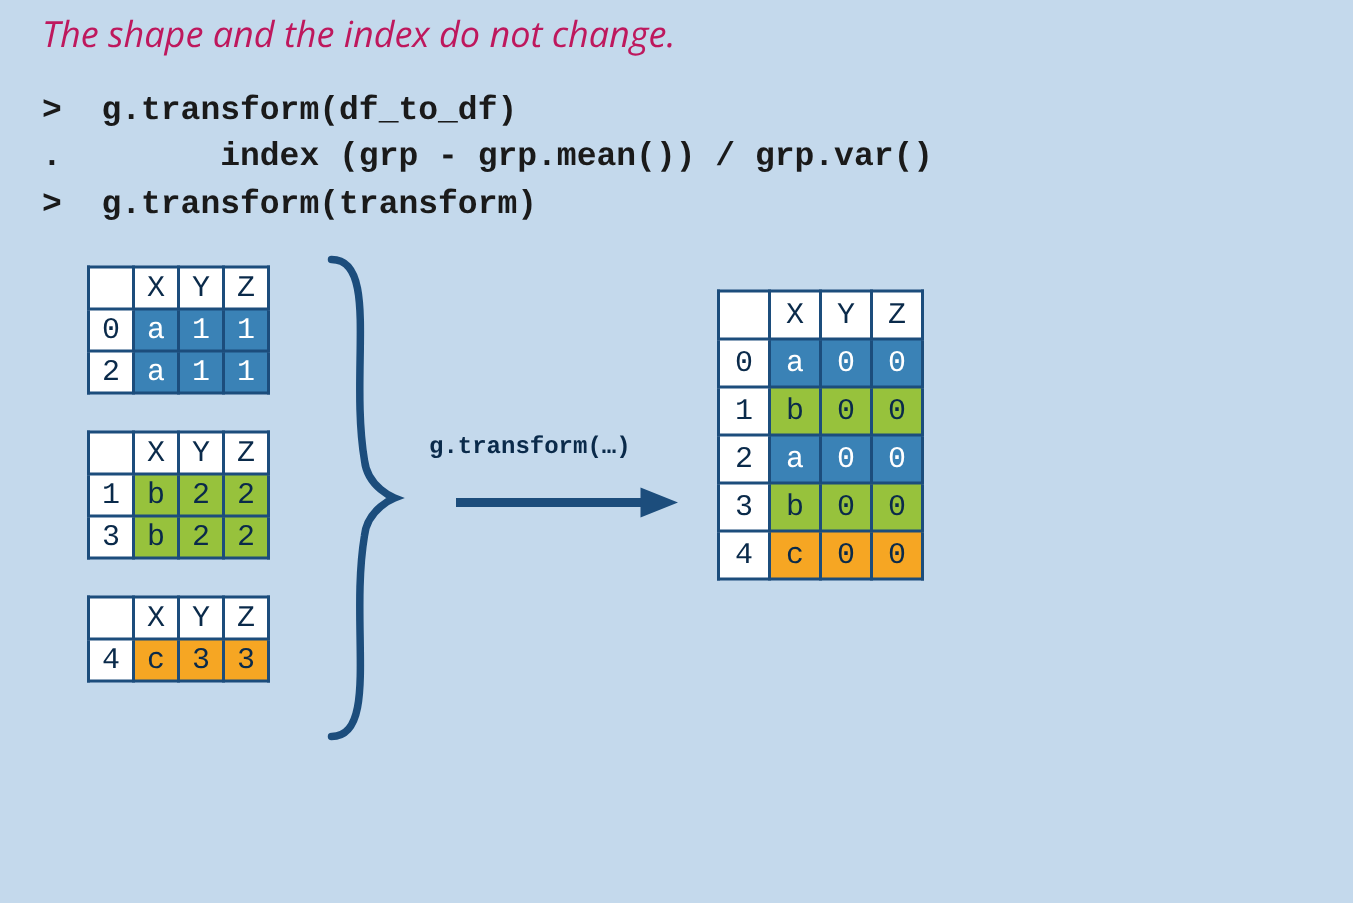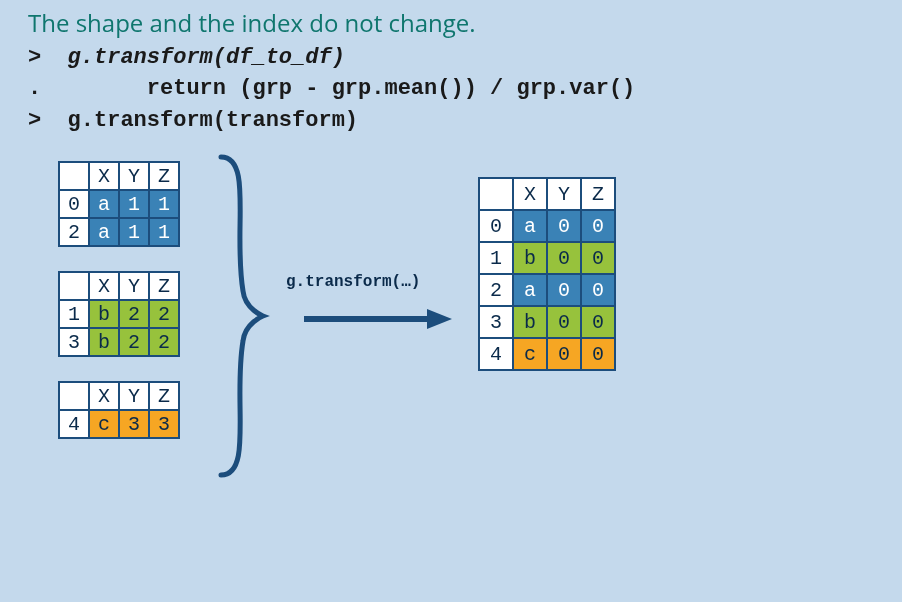--- a/index.html
+++ b/index.html
@@ -8,24 +8,24 @@
     padding: 0;
     width: 902px;
     height: 602px;
     background: #c4d9ec;
     font-family: "Open Sans", "Segoe UI", -apple-system, sans-serif;
     font-size: 21px;
     color: #1c4d7c;
     overflow: hidden;
   }
   .content { padding: 6px 0 0 28px; }
-  .explain { color: #0f766e; font-size: 24px; line-height: 1.4; }
+  .explain { color: #be185d; font-size: 24px; line-height: 1.4; font-style: italic; }
   .code { font-family: "Consolas","Menlo","Courier New",monospace; font-weight: bold; color: #1a1a1a; font-size: 22px; white-space: pre; line-height: 1.45; }
   .code .prompt { display:inline-block; width: 1.2em; }
-  .block { margin-top: 2px; font-style: italic; }
+  .block { margin-top: 18px; }
   .diagram {
     position: relative;
     margin-top: 24px;
     margin-left: 30px;
     height: 350px;
   }
   .tbl {
     position: absolute;
     border-collapse: collapse;
     font-family: "Consolas","Menlo","Courier New",monospace;
@@ -59,21 +59,21 @@
     position:absolute; left: 244px; top: 146px;
     width: 150px; height: 24px;
   }
 </style>
 </head>
 <body>
 
 <div class="content">
   <div class="explain">The shape and the index do not change.</div>
   <div class="code block"><span class="prompt">&gt;</span> <span>g.transform(df_to_df)</span></div>
-  <div class="code"><span class="prompt">.</span> <span>      return (grp - grp.mean()) / grp.var()</span></div>
+  <div class="code"><span class="prompt">.</span> <span>      index (grp - grp.mean()) / grp.var()</span></div>
   <div class="code"><span class="prompt">&gt;</span> <span>g.transform(transform)</span></div>
 
   <div class="diagram">
 
     <table class="tbl" style="top:0;left:0">
       <tbody>
           <tr>
             <th class="corner"></th>
             <th>X</th>
             <th>Y</th>

